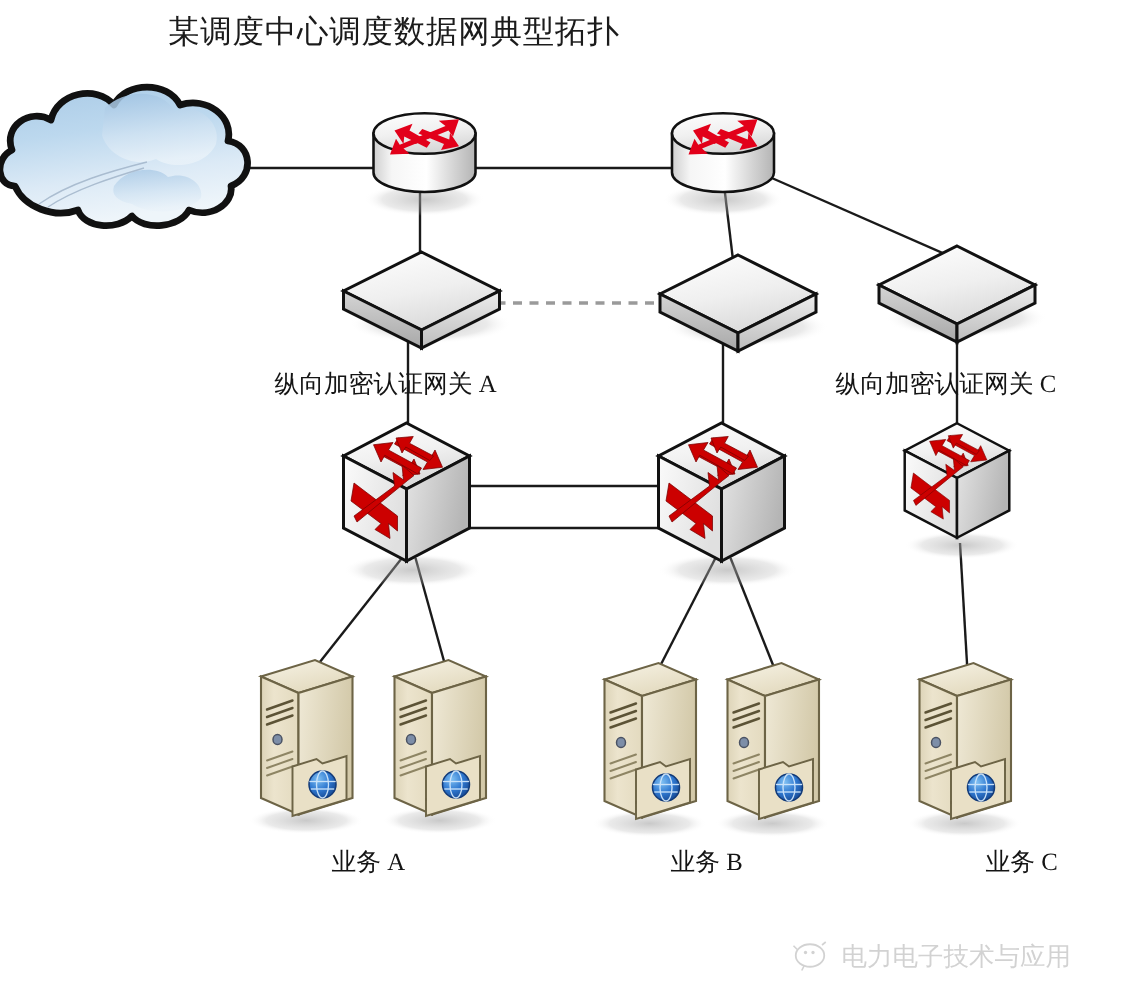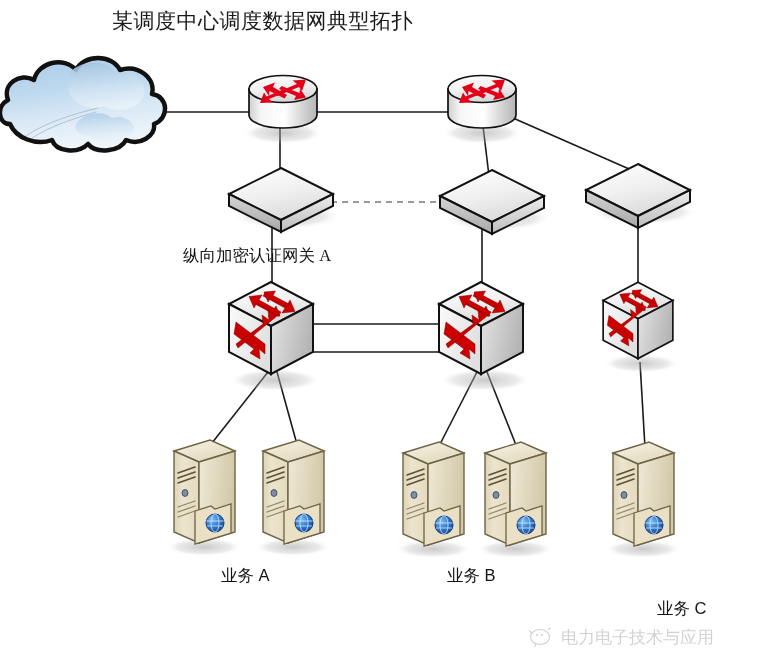--- a/index.html
+++ b/index.html
@@ -34,21 +34,21 @@
   .gw-label {
     position: absolute;
     font-family: "Liberation Serif", "DejaVu Serif", serif;
     font-size: 16.5px;
     line-height: 20px;
     color: #141414;
     white-space: nowrap;
   }
   .svc-label {
     position: absolute;
-    font-family: Liberation Sans, sans-serif;
+    font-family: Liberation Serif, serif;
     font-size: 16.5px;
     line-height: 20px;
     color: #141414;
     white-space: nowrap;
   }
   .watermark {
     position: absolute;
     left: 528px;
     top: 624px;
     display: flex;
@@ -332,24 +332,25 @@
     </g>
     <g transform="translate(512,497)">
       <use href="#serverSym"></use>
     </g>
     <g transform="translate(640,497)">
       <use href="#serverSym"></use>
     </g>
   </svg>
 
   <div class="gw-label" style="left:183px; top:246px;text-align:center;">纵向加密认证网关 A</div>
+  <div class="gw-label" style="left:557px; top:246px;">纵向加密认证网关 C</div>
 
   <div class="svc-label" style="left:221px; top:565px;">业务 A</div>
   <div class="svc-label" style="left:447px; top:565px;">业务 B</div>
-  <div class="svc-label" style="left:657px; top:598px;">业务 C</div>
+  <div class="svc-label" style="left:657px; top:565px;">业务 C</div>
 
   <div class="watermark">
     <svg class="wm-logo" viewBox="0 0 26 26">
       <ellipse cx="12" cy="13" rx="9.5" ry="7.5" fill="none" stroke="#8a8a8a" stroke-width="1.2"></ellipse>
       <circle cx="9" cy="11" r="1.1" fill="#8a8a8a"></circle>
       <circle cx="14" cy="11" r="1.1" fill="#8a8a8a"></circle>
       <path d="M 3.5 9 L 1 6.5" stroke="#8a8a8a" stroke-width="1.1" fill="none"></path>
       <path d="M 8 20 L 6.5 23" stroke="#8a8a8a" stroke-width="1.1" fill="none"></path>
       <path d="M 20 6 L 22.5 4" stroke="#8a8a8a" stroke-width="1.1" fill="none"></path>
     </svg>

